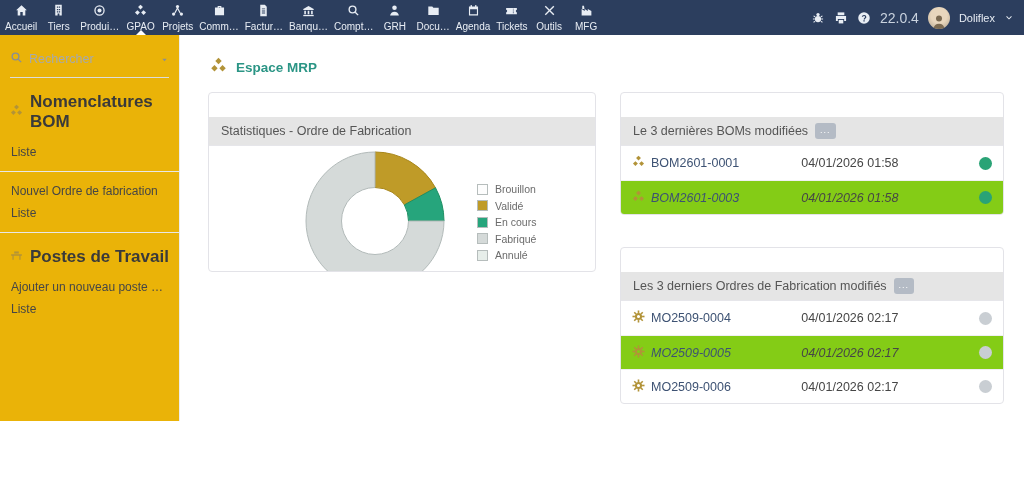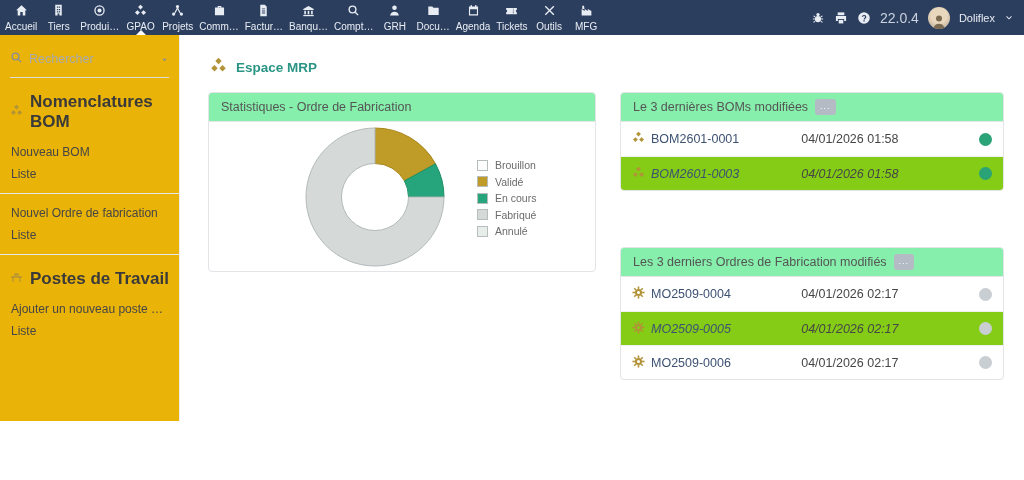--- a/index.html
+++ b/index.html
@@ -35,21 +35,21 @@
   .sec-title { display:flex; align-items:center; gap:7px; font-weight:bold; font-size:17px; color:#3a3a3a; margin:6px 0 9px 0; cursor:pointer; }
   .sec-title svg { width:13px; height:13px; fill:#b29338; flex:none; }
   .side-item { font-size:12px; color:#464646; padding:4px 0 4px 1px; cursor:pointer; white-space:nowrap; overflow:hidden; text-overflow:ellipsis; }
 
   
   main { position:relative; flex:1; height:445px; background:#fff; }
   .page-title { position:absolute; left:30px; top:22px; display:flex; align-items:center; gap:9px; color:#2b9585; font-weight:bold; font-size:13.5px; }
   .page-title svg { width:17px; height:17px; fill:#b29338; }
 
   .panel { position:absolute; background:#fff; border:1px solid #e3e3e8; border-radius:4px; overflow:hidden; }
-  .panel .phead { background:#86efac; min-height:29px; display:flex; align-items:center; gap:7px; padding:0 12px; font-size:12.5px; color:#555; border-bottom:1px solid #e6e6ea; }
+  .panel .phead { background:#e5e5e5; min-height:29px; display:flex; align-items:center; gap:7px; padding:0 12px; font-size:12.5px; color:#555; border-bottom:1px solid #e6e6ea;margin-top:24px; }
   .more-badge { background:#b4bbc5; color:#fff; border-radius:3px; font-size:9px; line-height:1; padding:3px 5px 4px 5px; letter-spacing:1px; cursor:pointer; }
 
   .stats-panel { left:28px; top:57px; width:388px; height:180px; }
   .stats-body { position:relative; height:149px; }
   #donut { position:absolute; left:92px; top:3px; }
   #legend { position:absolute; left:268px; top:37px; display:flex; flex-direction:column; gap:4.5px; }
   .leg-row { display:flex; align-items:center; gap:7px; font-size:10.5px; color:#6b6b6b; }
   .leg-swatch { width:11px; height:11px; border:1px solid #b6bdbc; flex:none; }
 
   .bom-panel { left:440px; top:57px; width:384px; }
@@ -225,21 +225,20 @@
     <div id="side-sections">
         <div class="side-section">
           <div class="sec-title">
             <span><svg viewBox="0 0 16 16" fill="currentColor">
                 <path d="M8 .8 11 3.8 8 6.8 5 3.8Z"></path>
                 <path d="M4.2 7.6l3 3-3 3-3-3Z"></path>
                 <path d="M11.8 7.6l3 3-3 3-3-3Z"></path>
               </svg></span>
             <span>Nomenclatures BOM</span>
           </div>
-          <div class="side-item">Nouveau BOM</div>
           <div class="side-item">Liste</div>
         </div>
         <div class="side-section">
           <div class="side-item">Nouvel Ordre de fabrication</div>
           <div class="side-item">Liste</div>
         </div>
         <div class="side-section">
           <div class="sec-title">
             <span><svg viewBox="0 0 16 16" fill="currentColor">
                 <path d="M1.4 6.6h13.2v1.6h-1.6v5h-1.5v-5H4.5v5H3v-5H1.4Z"></path>

